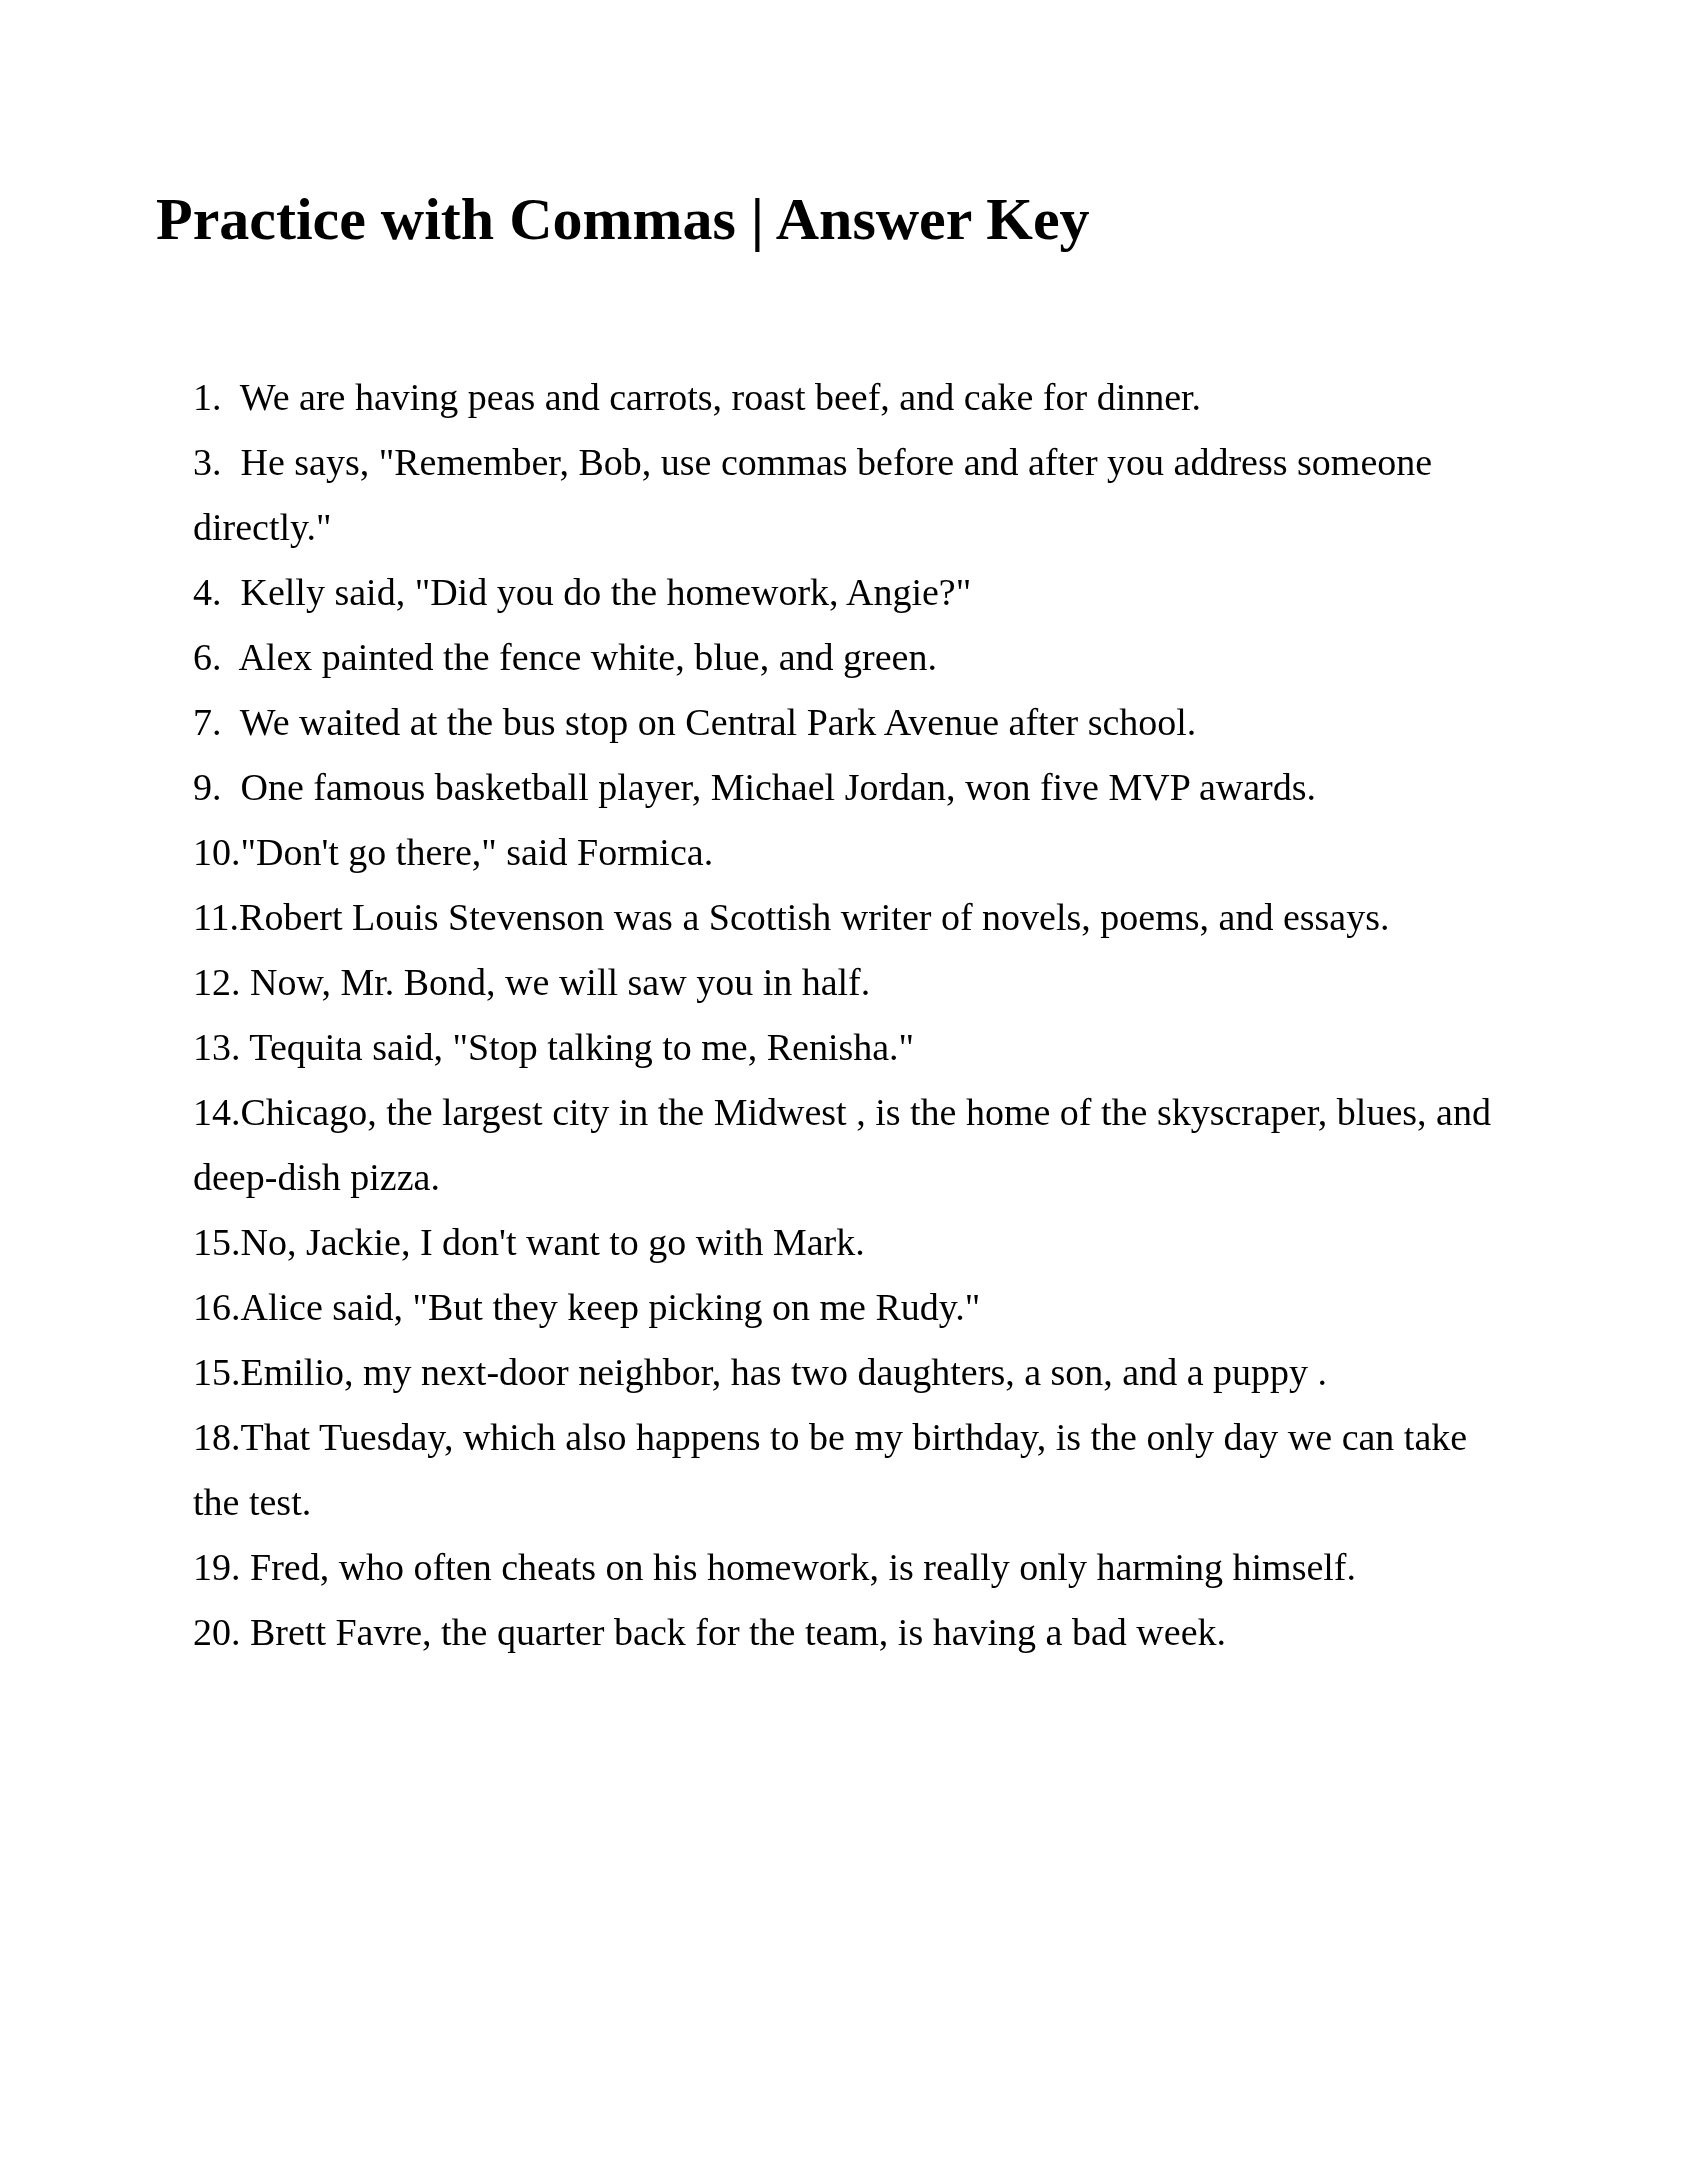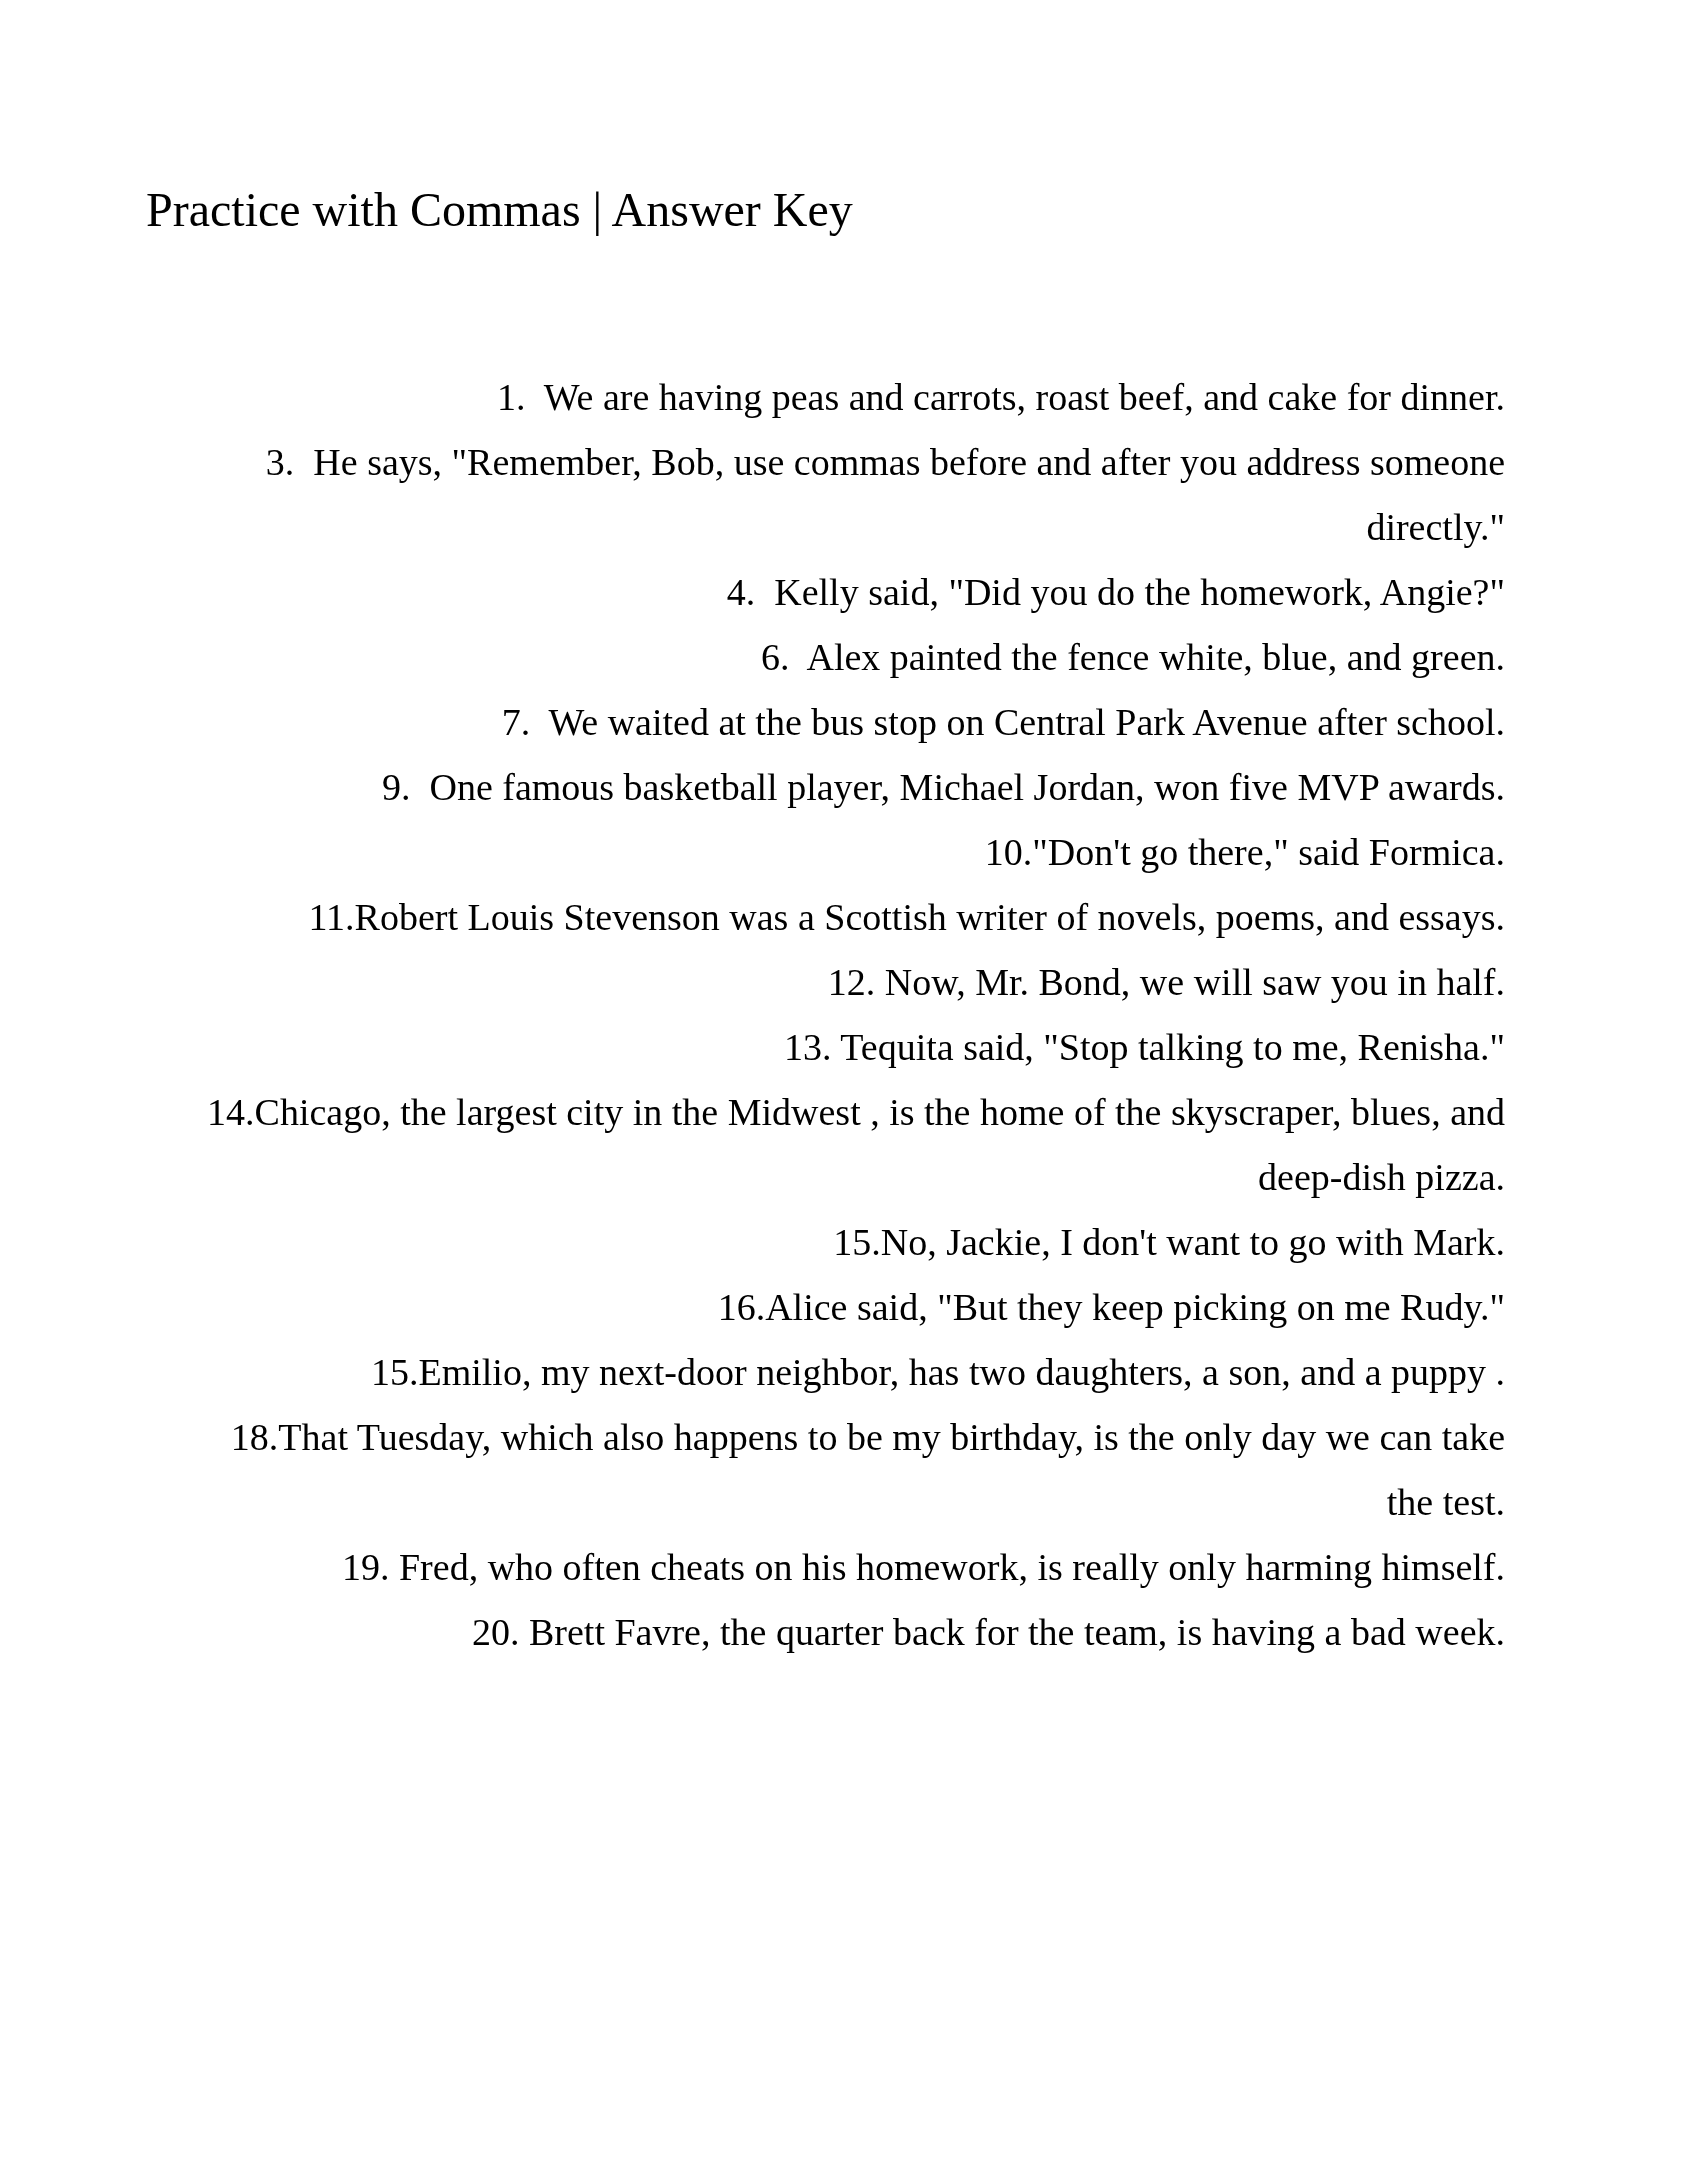--- a/index.html
+++ b/index.html
@@ -10,38 +10,37 @@
     background: #ffffff;
     font-family: "Liberation Serif", serif;
     color: #000000;
     overflow: hidden;
     margin: 0 auto;
   }
   .title {
     position: absolute;
     left: 146px;
     top: 179px;
-    margin: 0;
-    font-size: 48px;
+    margin: 10px;
+    font-size: 60px;
     line-height: 61px;
-    font-weight: normal;
+    font-weight: bold;
     white-space: nowrap;
     letter-spacing: 0;
   }
   .list {
     position: absolute;
     left: 0;
     top: 365px;
     width: 1505px;
     margin: 0;
     padding: 0;
     list-style: none;
     font-size: 38px;
     line-height: 65px;
-    text-align: right;
   }
   .item {
     padding-left: 193px; 
   }
   .num  { display: inline; }
   .sep  { white-space: pre; } 
   .txt  { display: inline; }
 </style>
 </head>
 <body>

